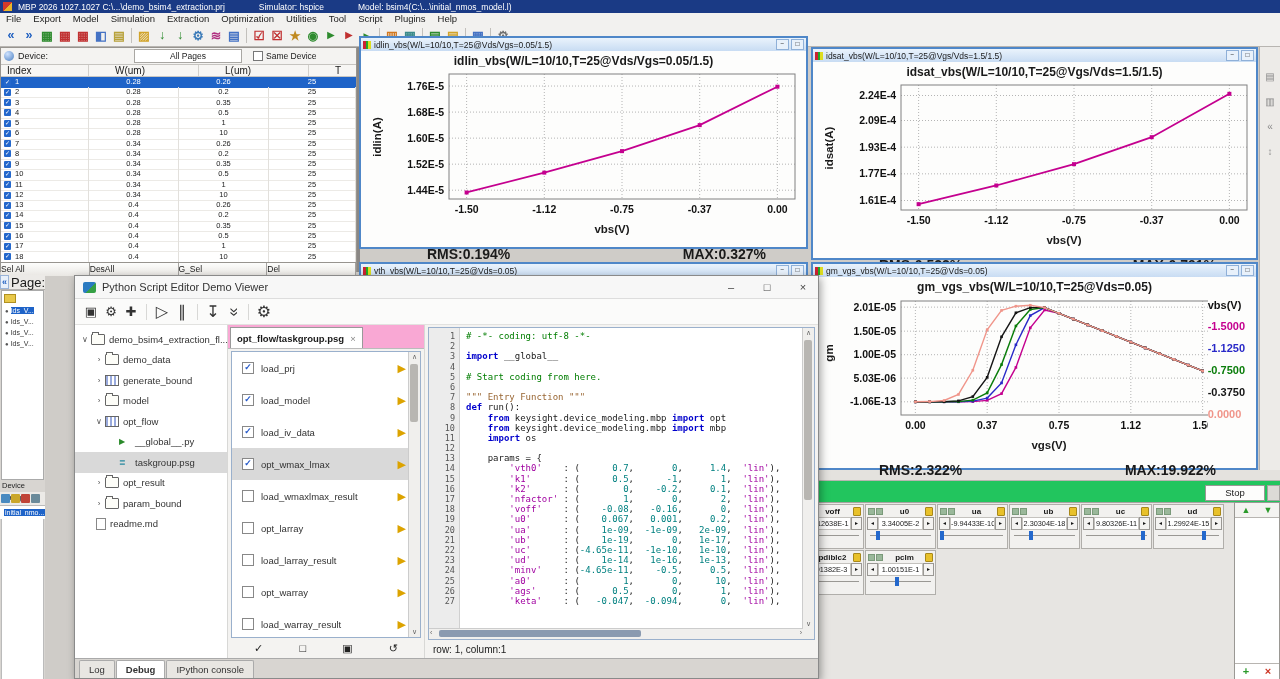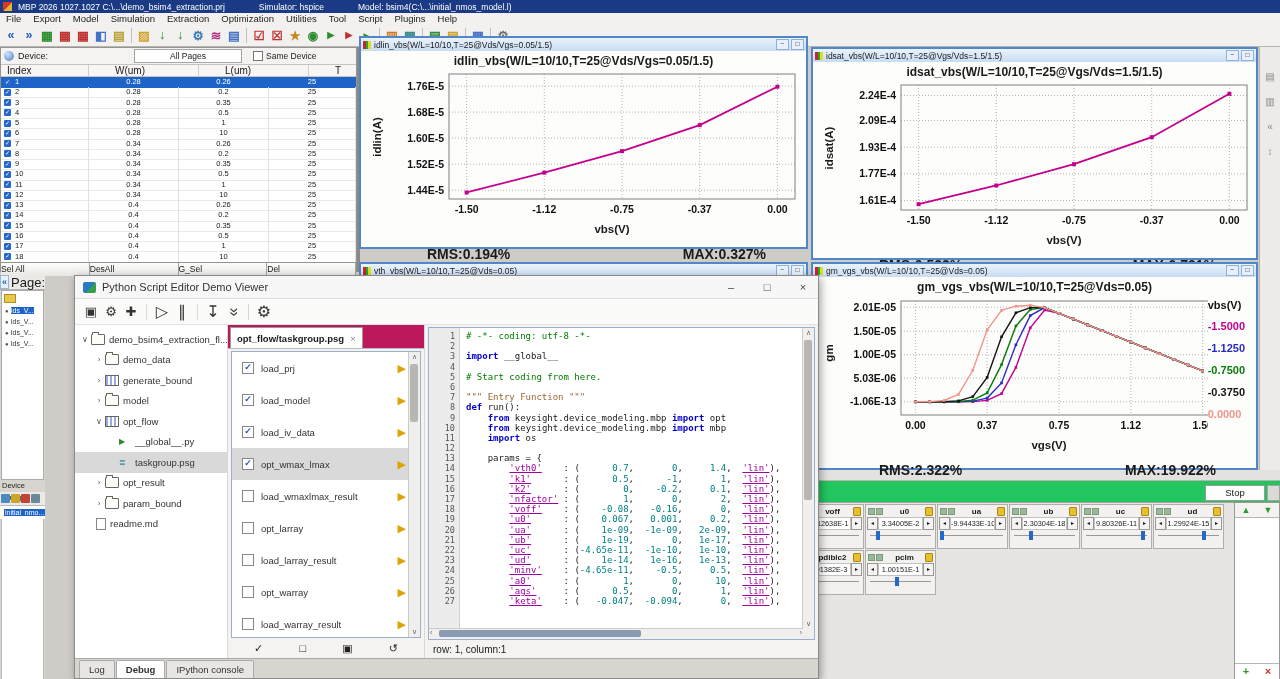--- a/index.html
+++ b/index.html
@@ -113,21 +113,21 @@
   .ic-folder{border:1px solid #666;background:#fdfdf8;border-radius:1px;}
   .ic-folder:before{content:"";position:absolute;top:-3px;left:0;width:5px;height:2px;
     border:1px solid #666;border-bottom:none;background:#fdfdf8;}
   .ic-grid{background:repeating-linear-gradient(90deg,#9ad 0 2px,#fff 2px 4px);border:1px solid #666;}
   .ic-file{border:1px solid #888;background:#fff;width:8px;height:10px;}
   .ic-py{color:#2a8a2a;font-size:8px;line-height:9px;}
   .ic-psg{color:#2a8aa0;font-size:8px;line-height:9px;}
   .tr-row.sel{background:#d9d9d9;}
   
   #mid{width:196px;display:flex;flex-direction:column;border-right:1px solid #d8d8d6;background:#f4f3f1;}
-  .tabbar{height:23px;display:flex;align-items:flex-end;background:#be185d;border-bottom:1px solid #bbb;}
+  .tabbar{height:23px;display:flex;align-items:flex-end;background:#f9a8d4;border-bottom:1px solid #bbb;}
   .tab{height:20px;background:#fff;border:1px solid #999;border-bottom:none;margin-left:2px;
     display:flex;align-items:center;padding:0 6px;font-size:9.5px;font-weight:bold;}
   .tab .x{margin-left:6px;color:#888;font-weight:normal;}
   #tasklist{flex:1;margin:2px 3px 0 3px;background:#fff;border:1px solid #9ab0cc;
     position:relative;overflow:hidden;}
   .task{height:32px;display:flex;align-items:center;padding:0 14px 0 10px;font-size:9.5px;color:#333;}
   .task .tcb{width:10px;height:10px;border:1px solid #888;background:#fff;margin-right:7px;
     color:#2458c8;font-size:9px;line-height:9px;text-align:center;font-weight:bold;flex:0 0 auto;}
   .task .sp{flex:1;}
   .task .pl{color:#dca300;font-size:11px;}
@@ -143,21 +143,21 @@
   #codewrap{flex:1;display:flex;flex-direction:column;background:#f4f3f1;}
   #codebox{flex:1;margin:2px 3px 0 3px;background:#fff;border:1px solid #9ab0cc;
     position:relative;overflow:hidden;display:flex;}
   #gutter{width:26px;background:#ececec;border-right:1px solid #d0d0d0;text-align:right;
     padding:3px 4px 0 0;font-family:"DejaVu Sans Mono",monospace;font-size:8.5px;color:#555;}
   #code-lines{flex:1;padding:3px 0 0 6px;font-family:"DejaVu Sans Mono",monospace;
     font-size:9px;white-space:pre;overflow:hidden;}
   #gutter div,#code-lines div{height:10.2px;line-height:10.2px;}
   .tok-c{color:#007d00;}
   .tok-d{color:#996633;}
-  .tok-s{color:#a000a0;text-decoration:underline;}
+  .tok-s{color:#a000a0;}
   .tok-k{color:#0000cc;font-weight:bold;}
   .tok-n{color:#008080;}
   #code-vscroll{width:11px;background:#f0efed;border-left:1px solid #ccc;position:relative;
     font-size:7px;color:#666;text-align:center;}
   #code-vscroll .thumb{position:absolute;top:12px;left:1px;width:8px;height:160px;background:#b8b6b2;border-radius:2px;}
   #code-hscroll{position:absolute;left:0;right:11px;bottom:0;height:10px;background:#f0efed;
     border-top:1px solid #ccc;}
   #code-hscroll .thumb{position:absolute;left:10px;top:1px;height:7px;width:54%;background:#8a9ab0;border-radius:2px;}
   #code-hscroll .ar{position:absolute;top:0;font-size:7px;color:#666;}
   #code-status{height:18px;display:flex;align-items:center;font-size:10px;color:#222;padding-left:8px;}

